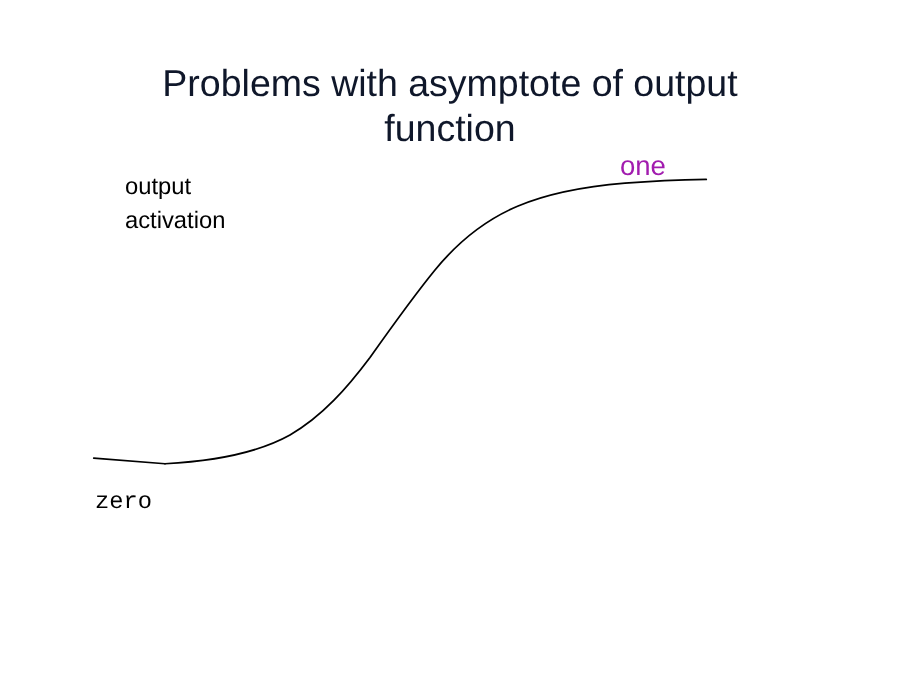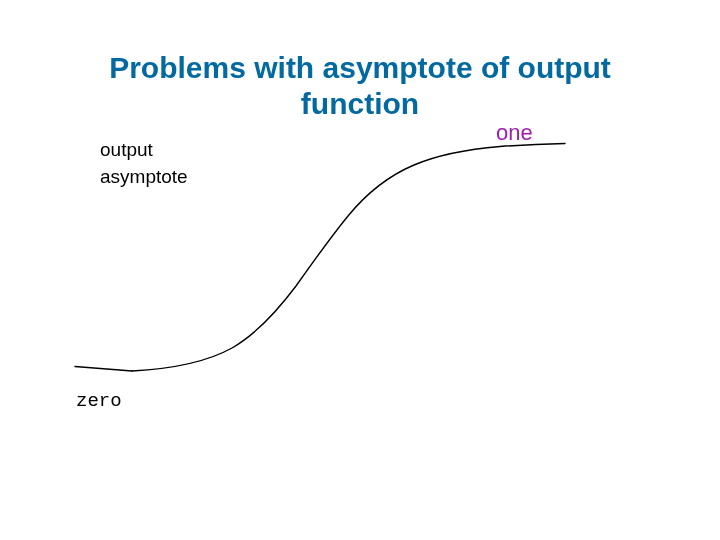--- a/index.html
+++ b/index.html
@@ -25,23 +25,23 @@
     background: #ffffff;
   }
   #title {
     position: absolute;
     left: 60px;
     top: 50px;
     width: 600px;
     text-align: center;
     font-size: 30px;
     line-height: 36px;
-    font-weight: bold;
+    font-weight: normal;
     letter-spacing: 0px;
-    color: #0369a1;
+    color: #0f172a;
     white-space: pre-line;
   }
   #axis-label {
     position: absolute;
     left: 100px;
     top: 136px;
     font-size: 19px;
     line-height: 27px;
     color: #000000;
     white-space: pre-line;
@@ -81,21 +81,21 @@
 </style>
 </head>
 <body>
 
 <div id="slide">
 
   <div id="title">Problems with asymptote of output
 function</div>
 
   <div id="axis-label">output
-asymptote</div>
+activation</div>
 
   <div id="label-one">one</div>
 
   <div id="label-zero">zero</div>
 
   <svg id="figure" viewBox="0 0 720 540" xmlns="http://www.w3.org/2000/svg">
 
     <line x1="75" y1="366.5" x2="132" y2="371"></line>
 
     <path d="M 132 371

